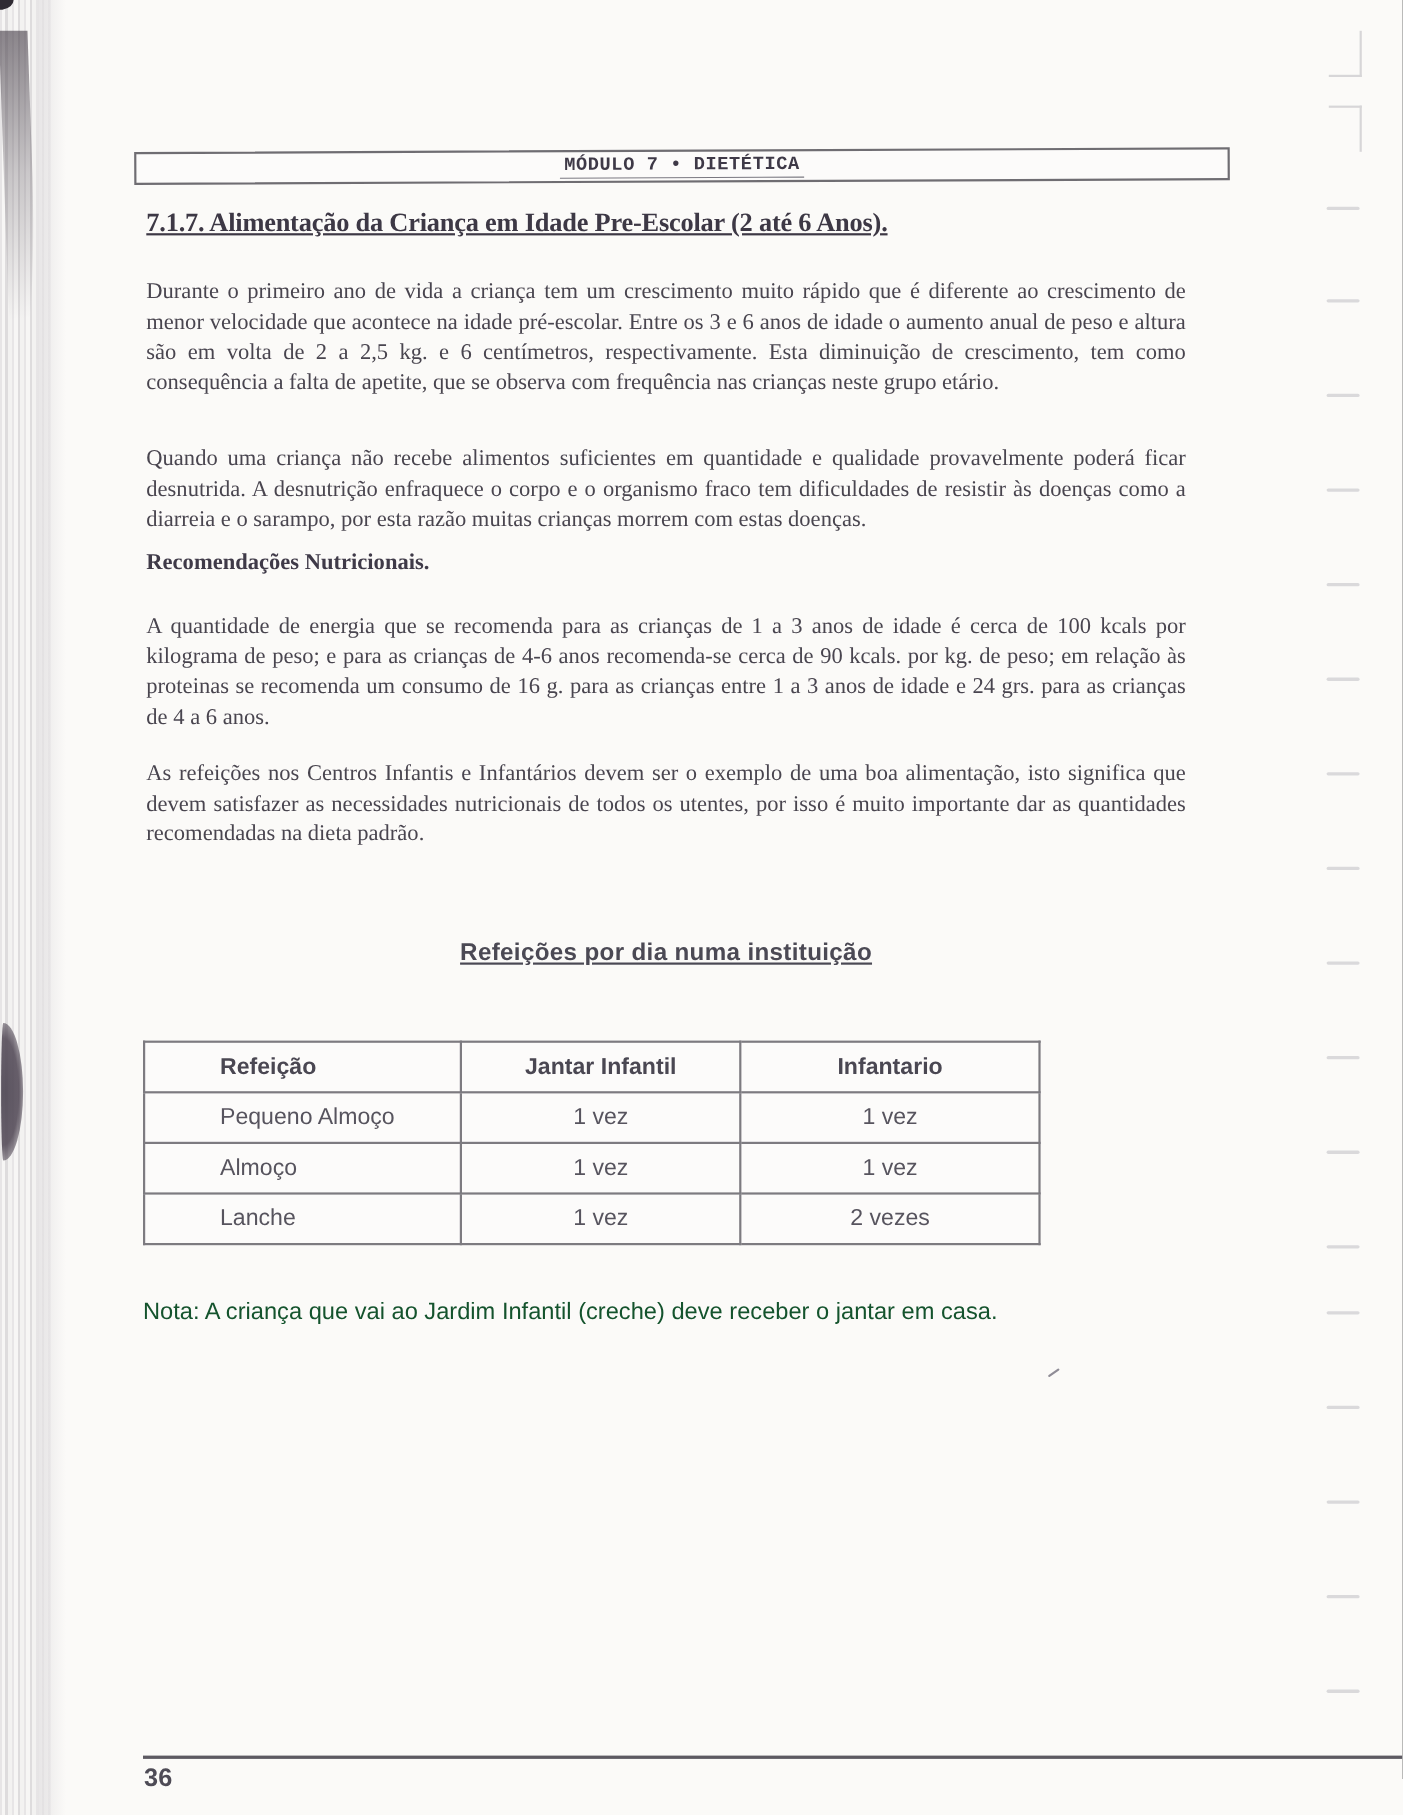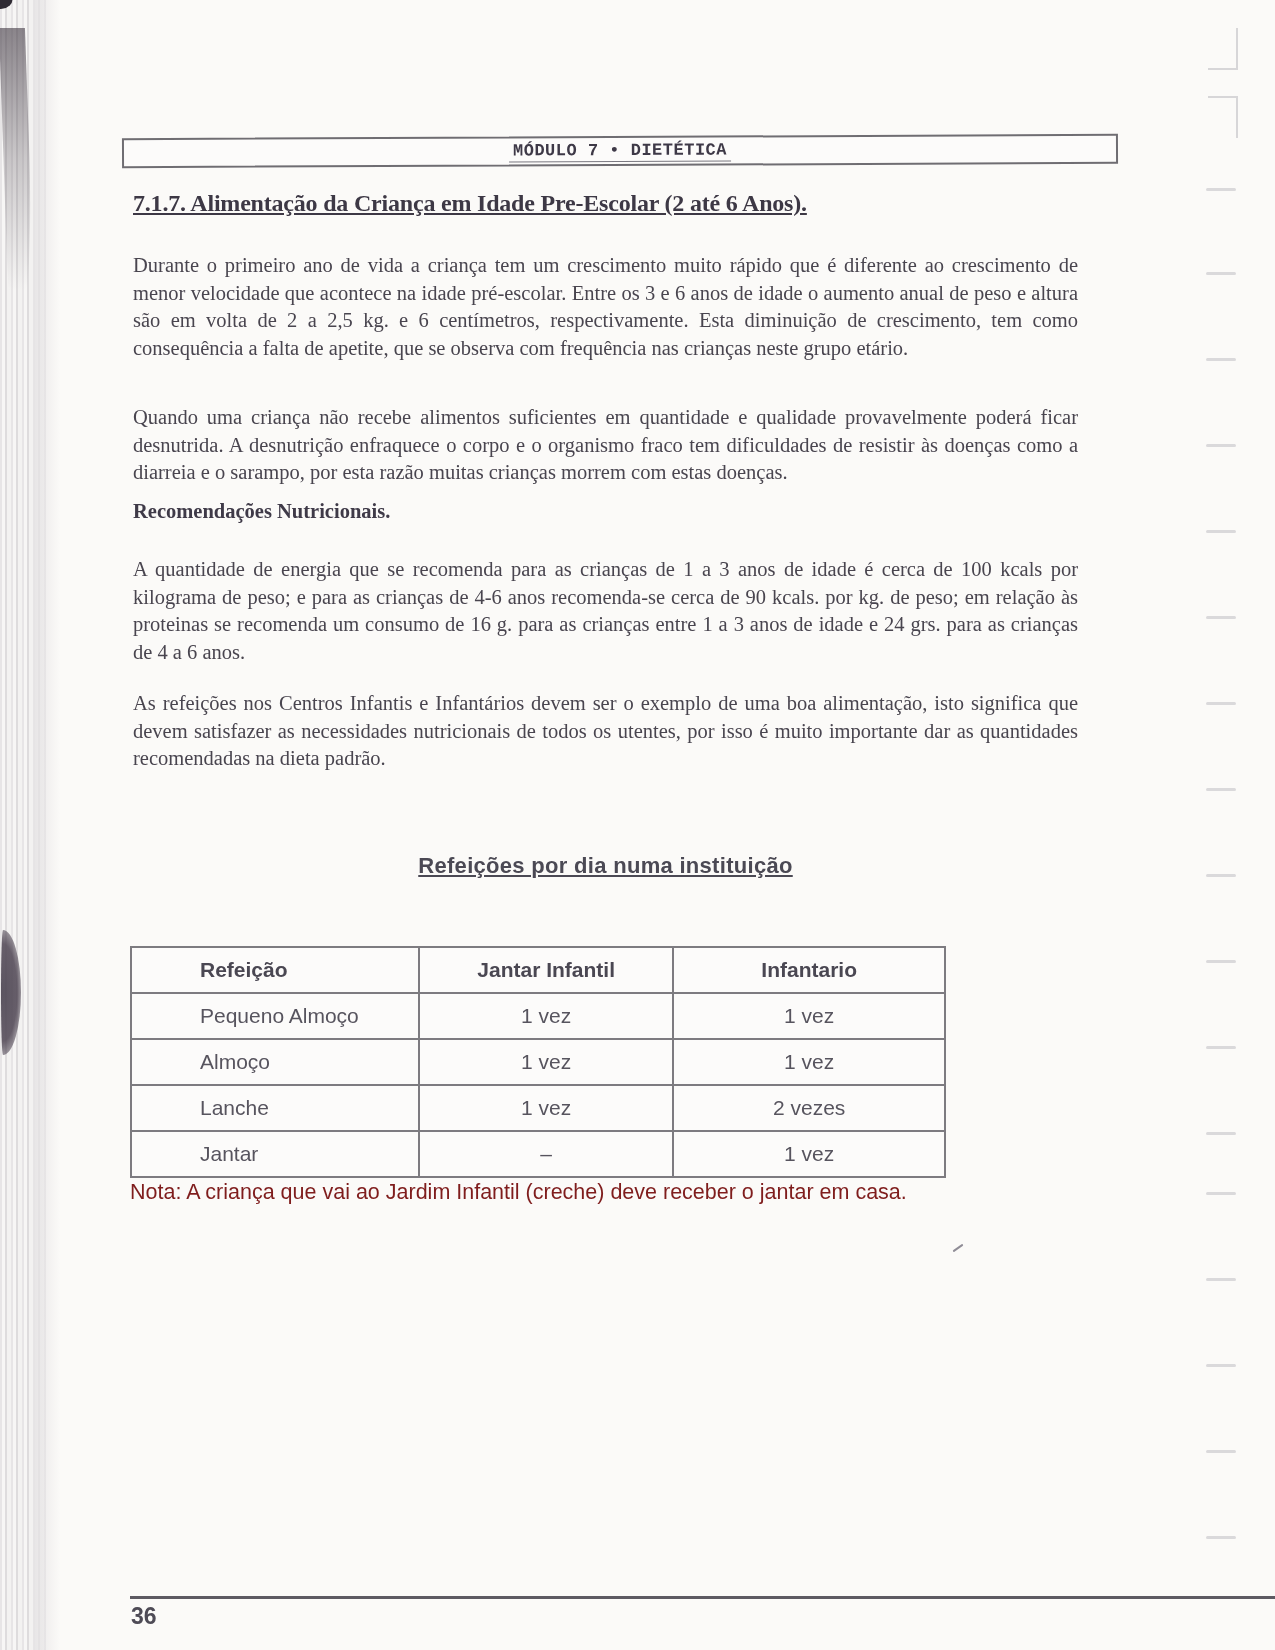--- a/index.html
+++ b/index.html
@@ -119,21 +119,21 @@
   }
   #meals-table th.col-meal, #meals-table td.col-meal{
     width:322px;text-align:left;padding-left:68px;box-sizing:border-box;
   }
   #meals-table .col-jardim{width:300px;text-align:center;}
   #meals-table .col-infant{width:315px;text-align:center;}
   
   #note-line{
     position:absolute;left:130px;top:1180px;width:1000px;
     font-family:"Liberation Sans", sans-serif;
-    font-size:21.5px;color:#7f1d1d;
+    font-size:21.5px;color:#14532d;
   }
   
   #footer-rule{
     position:absolute;left:130px;top:1596px;width:1145px;height:3px;
     background:#5d5a62;
   }
   #page-number{
     position:absolute;left:131px;top:1603px;
     font-family:"Liberation Sans", sans-serif;
     font-weight:bold;font-size:23px;color:#4e4b56;
@@ -204,25 +204,20 @@
       <tr>
         <td class="col-meal">Almoço</td>
         <td class="col-jardim">1 vez</td>
         <td class="col-infant">1 vez</td>
       </tr>
       <tr>
         <td class="col-meal">Lanche</td>
         <td class="col-jardim">1 vez</td>
         <td class="col-infant">2 vezes</td>
       </tr>
-      <tr>
-        <td class="col-meal">Jantar</td>
-        <td class="col-jardim">–</td>
-        <td class="col-infant">1 vez</td>
-      </tr>
     </tbody>
   </table>
 
   <div id="note-line">Nota: A criança que vai ao Jardim Infantil (creche) deve receber o jantar em casa.</div>
 
   <div id="footer-rule"></div>
   <div id="page-number">36</div>
 
 </div>
 

